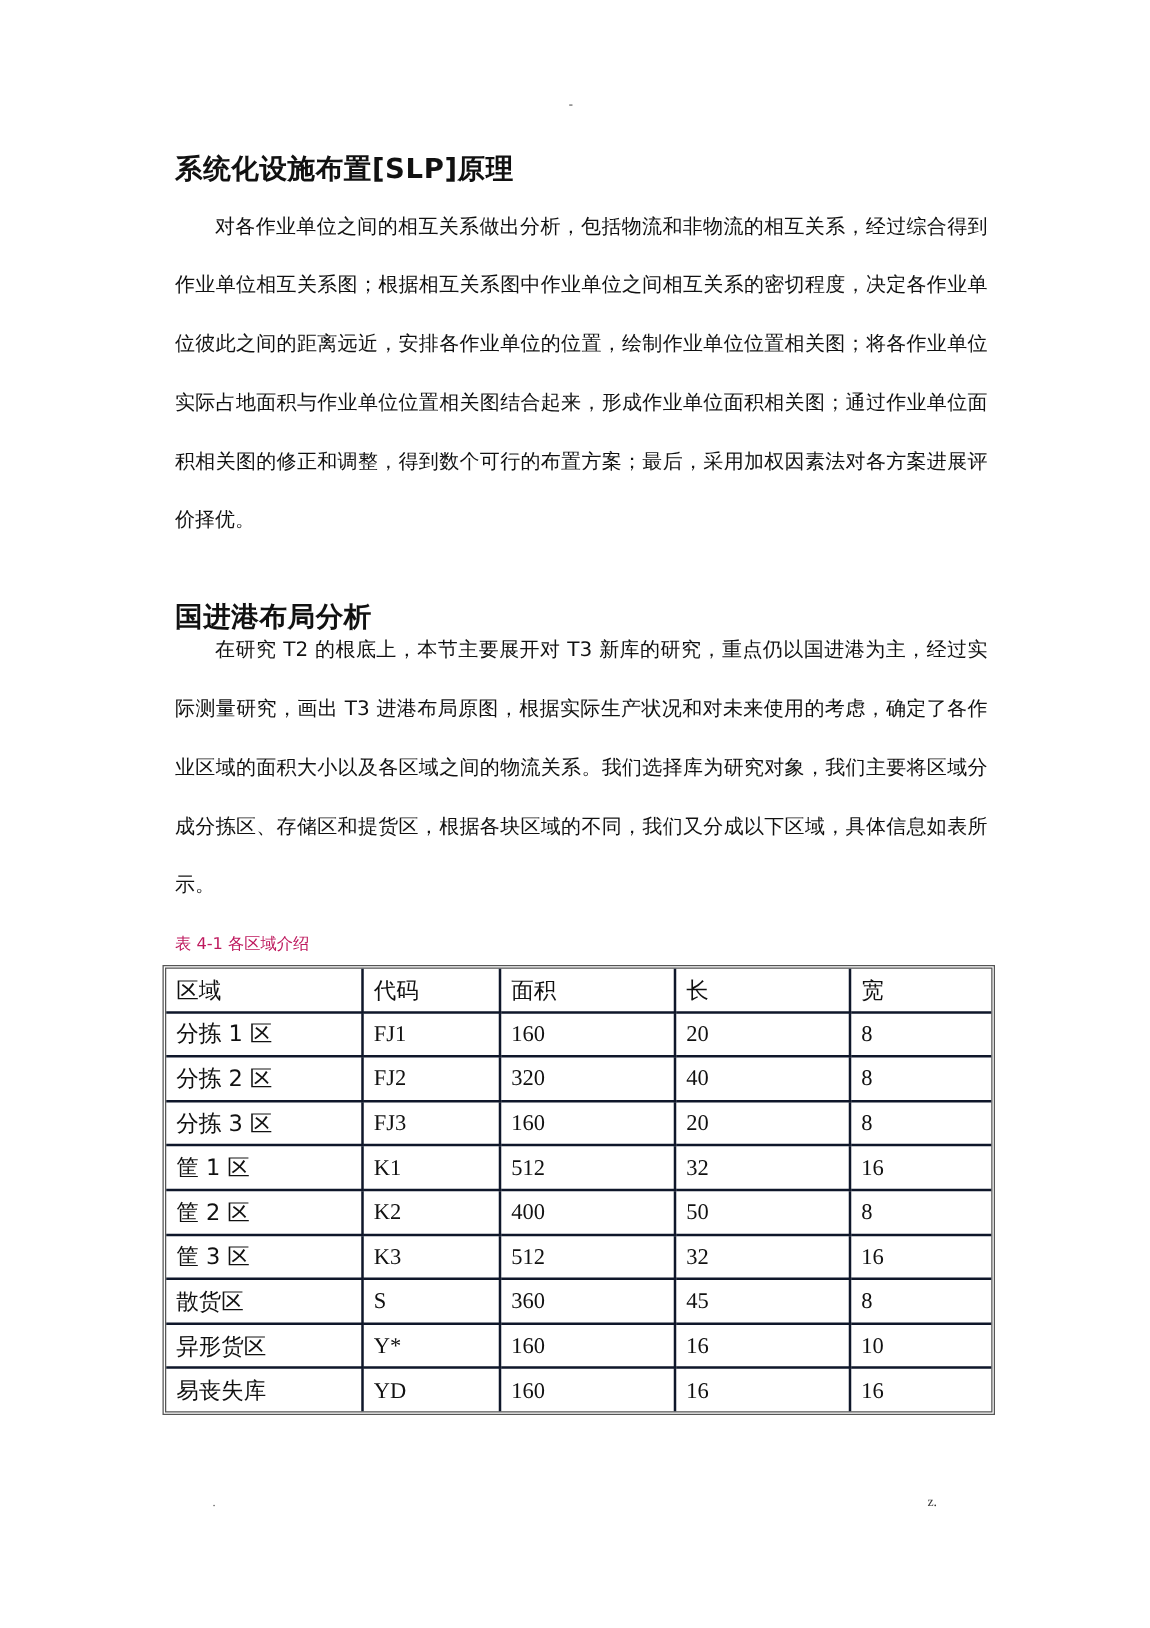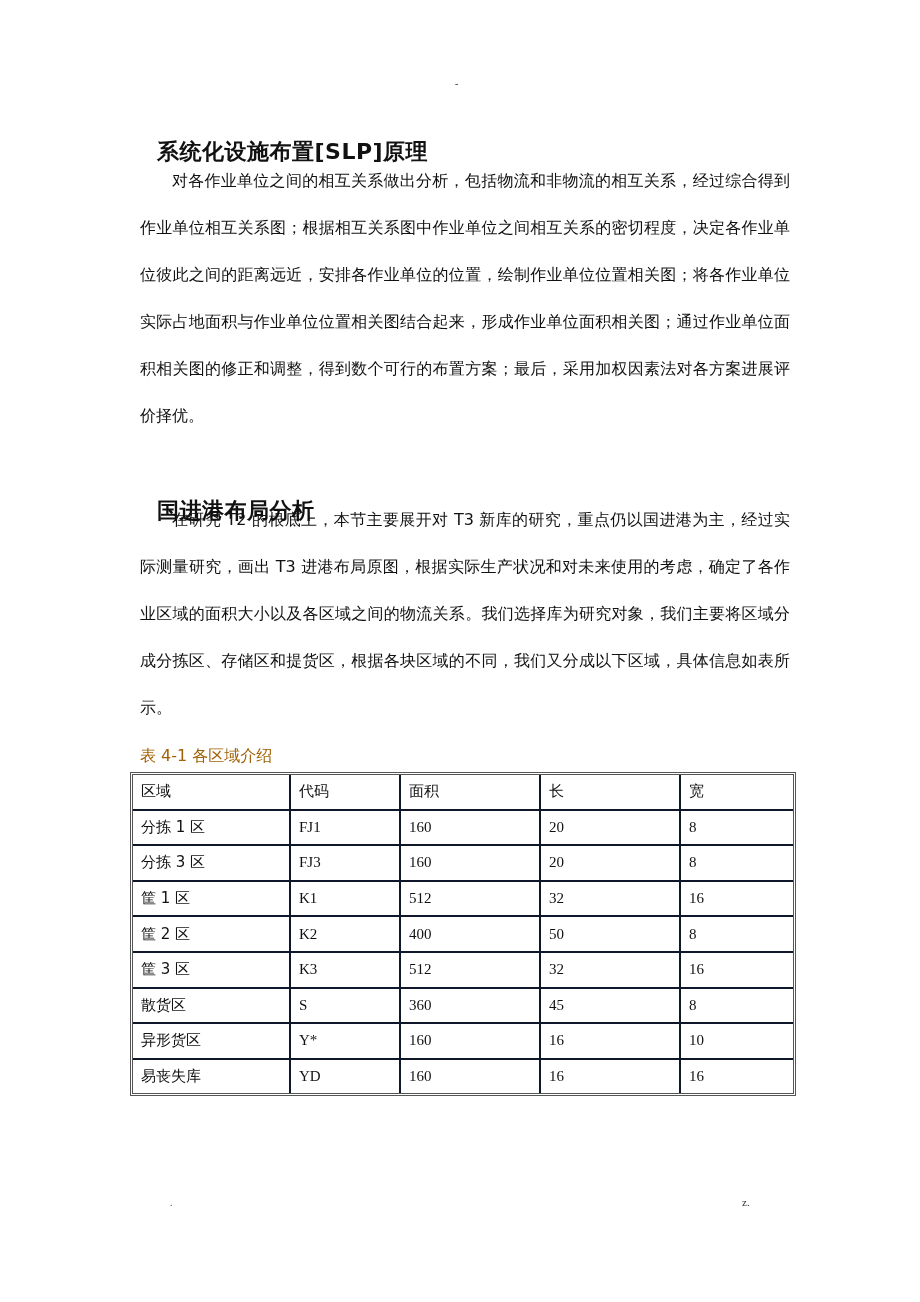--- a/index.html
+++ b/index.html
@@ -5,44 +5,44 @@
   html, body { margin: 0; padding: 0; background: #ffffff; }
   body {
     width: 920px; height: 1302px; position: relative; overflow: hidden;
     font-family: "DejaVu Sans", "Liberation Sans", sans-serif; color: #111;
   }
   .header-mark {
     position: absolute; left: 455px; top: 78px;
     font-family: "Liberation Serif", serif; font-size: 10px; color: #333;
   }
   h2 {
-    position: absolute; left: 140px; margin: 17px;
+    position: absolute; left: 140px; margin: 0;
     font-size: 22px; font-weight: bold; letter-spacing: 0.5px; color: #111;
     white-space: nowrap;
   }
   #h1 { top: 120px; }
   #h2 { top: 479px; }
   .para {
     position: absolute; left: 140px; width: 650px; margin: 0;
     font-size: 16px; line-height: 47px; color: #111;
     text-align: justify; text-indent: 2em; font-weight: 500;
   }
   #p1 { top: 157px; }
   #p2 { top: 496px; }
   .caption {
     position: absolute; left: 140px; top: 746px;
-    font-size: 16px; color: #a16207; white-space: nowrap;
+    font-size: 13px; color: #be185d; white-space: nowrap;
   }
   .tbl-wrap {
     position: absolute; left: 130px; top: 772px; width: 660px;
     border: 3px double #555; padding: 0;
   }
   table {
     width: 100%; border-collapse: collapse;
-    font-size: 15px; color: #111; table-layout: fixed;
+    font-size: 18px; color: #111; table-layout: fixed;
   }
   td {
     border: 2px solid #0f172a; height: 33.6px; padding: 0 8px;
     vertical-align: middle;
     font-family: "Liberation Serif", "DejaVu Sans", serif;
   }
   td.zh { font-family: "DejaVu Sans", sans-serif; }
   tr:first-child td { border-top: none; }
   tr:last-child td { border-bottom: none; }
   td:first-child { border-left: none; }
@@ -78,20 +78,27 @@
         <td class="c2 zh">代码</td>
         <td class="c3 zh">面积</td>
         <td class="c4 zh">长</td>
         <td class="zh">宽</td>
       </tr>
       <tr>
         <td class="zh">分拣 1 区</td>
         <td>FJ1</td>
         <td>160</td>
         <td>20</td>
+        <td>8</td>
+      </tr>
+      <tr>
+        <td class="zh">分拣 2 区</td>
+        <td>FJ2</td>
+        <td>320</td>
+        <td>40</td>
         <td>8</td>
       </tr>
       <tr>
         <td class="zh">分拣 3 区</td>
         <td>FJ3</td>
         <td>160</td>
         <td>20</td>
         <td>8</td>
       </tr>
       <tr>

